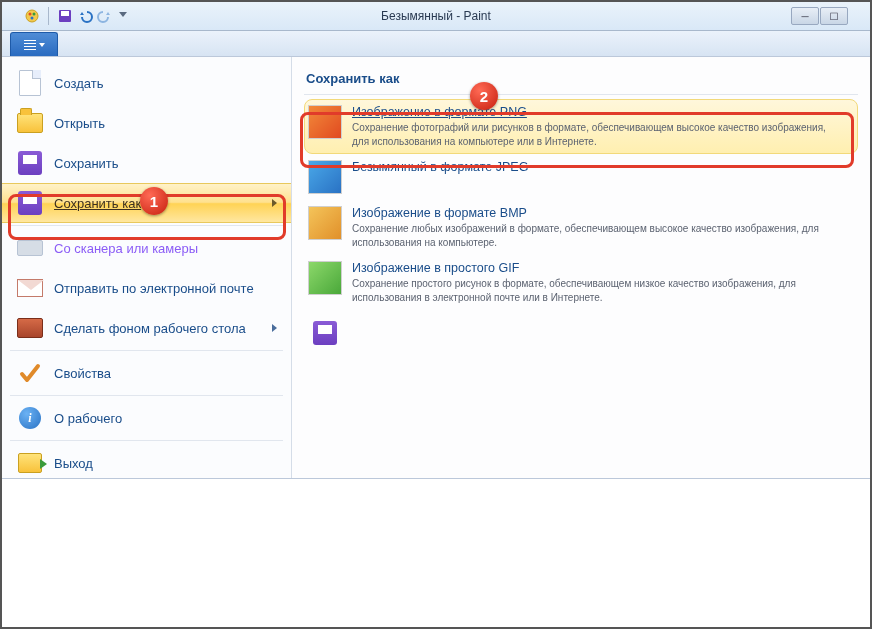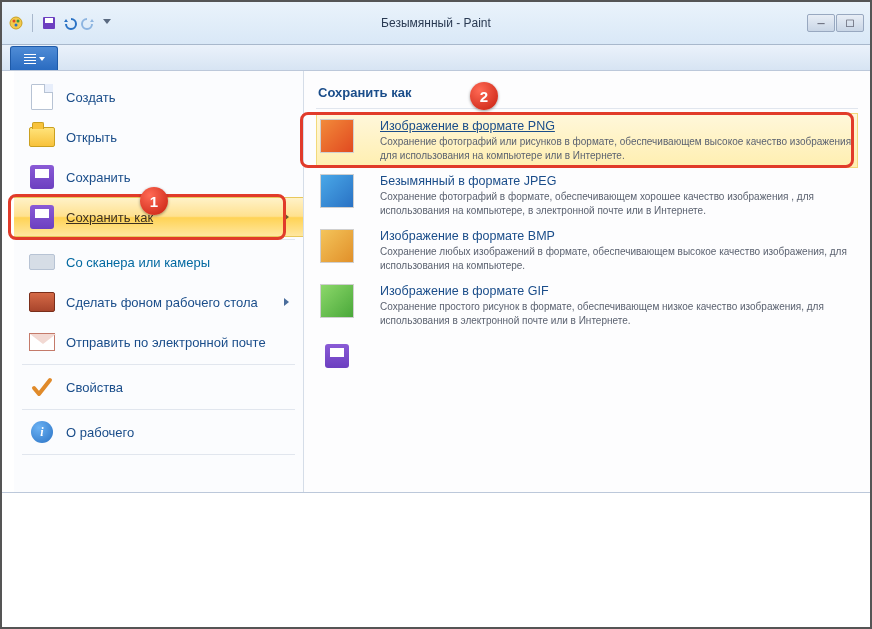--- a/index.html
+++ b/index.html
@@ -1,59 +1,59 @@
 <!DOCTYPE html>
 <html><head>
 <meta charset="utf-8">
 <style>
   * { box-sizing: border-box; margin: 0; padding: 0; }
   body { font-family: "Segoe UI", Tahoma, sans-serif; font-size: 12px; background: #fff; }
   .frame { width: 872px; height: 629px; border: 2px solid #555; position: relative; overflow: hidden; background: #fff; }
   
   
-  .titlebar { height: 43px; background: linear-gradient(#eaf3fb, #d9e8f7); border-bottom: 1px solid #a8b8cc; display: flex; align-items: center; padding: 0 6px; position: relative; }
+  .titlebar { height: 29px; background: linear-gradient(#eaf3fb, #d9e8f7); border-bottom: 1px solid #a8b8cc; display: flex; align-items: center; padding: 0 22px; position: relative; }
   .titlebar .qat { display: flex; align-items: center; gap: 4px; }
   .qat-icon { width: 16px; height: 16px; display: inline-block; }
   .qat-sep { width: 1px; height: 18px; background: #a8b8cc; margin: 0 4px; }
   .qat-dd { width: 8px; height: 8px; border-left: 4px solid transparent; border-right: 4px solid transparent; border-top: 5px solid #5a6a80; display: inline-block; margin-left: 2px; }
   .titlebar-title { position: absolute; left: 50%; transform: translateX(-50%); color: #2a3a52; font-size: 12px; }
   .titlebar-right { margin-left: auto; display: flex; gap: 1px; }
   .winbtn { width: 28px; height: 18px; background: linear-gradient(#e8eef6,#c9d6e6); border: 1px solid #98a8c0; border-radius: 2px; display: flex; align-items: center; justify-content: center; font-size: 10px; color: #334; }
   
   
   .ribbonstrip { height: 26px; background: linear-gradient(#ebf2fb,#d7e4f3); border-bottom: 1px solid #bcc8da; display: flex; align-items: flex-end; padding-left: 8px; }
   .file-tab { width: 48px; height: 24px; background: linear-gradient(#4f8cd6,#2a6bc0); border: 1px solid #1e5aa8; border-bottom: none; border-radius: 3px 3px 0 0; display: flex; align-items: center; justify-content: center; color: #fff; }
   .file-tab .lines { width: 12px; height: 10px; display: inline-block; background: repeating-linear-gradient(#fff 0 1px, transparent 1px 3px); margin-right: 3px; }
   .file-tab .dd { width: 0; height: 0; border-left: 3px solid transparent; border-right: 3px solid transparent; border-top: 4px solid #fff; }
   
   
-  .menu { display: flex; height: 422px; border-bottom: 1px solid #bcc8da; padding-left: 12px; }
+  .menu { display: flex; height: 422px; border-bottom: 1px solid #bcc8da; }
   
   .left-col { width: 290px; background: #fbfcfe; border-right: 1px solid #d5dde8; padding: 6px 0; position: relative; }
   .left-item { display: flex; align-items: center; height: 40px; padding: 0 14px; color: #1a4d8a; cursor: default; position: relative; }
-  .left-item.disabled { color: #0369a1; }
+  .left-item.disabled { color: #8b5cf6; }
   .left-item .icon { width: 28px; height: 28px; margin-right: 10px; flex-shrink: 0; display: flex; align-items: center; justify-content: center; }
   .left-item .label { flex: 1; font-size: 13px; }
   .left-item .arrow { width: 0; height: 0; border-top: 4px solid transparent; border-bottom: 4px solid transparent; border-left: 5px solid #4a6d9c; }
   .left-sep { height: 1px; background: #e1e6ee; margin: 2px 8px; }
   
   .left-item.active { background: linear-gradient(#fff2c8,#ffe18f 48%,#ffd355 52%,#ffe7a0); border-top: 1px solid #e8c85c; border-bottom: 1px solid #e8c85c; color: #3c3020; height: 40px; }
   
   
   .callout { position: absolute; border: 3px solid #e13b2a; border-radius: 8px; pointer-events: none; }
   .callout.c1 { left: 6px; top: 192px; width: 278px; height: 46px; }
   .callout.c2 { left: 298px; top: 110px; width: 554px; height: 56px; }
   .badge { position: absolute; width: 28px; height: 28px; border-radius: 50%; background: radial-gradient(circle at 35% 30%, #ff6a55, #c61e0e); color: #fff; font-weight: bold; font-size: 15px; display: flex; align-items: center; justify-content: center; box-shadow: 0 1px 3px rgba(0,0,0,.4); }
   .badge.b1 { left: 138px; top: 185px; }
   .badge.b2 { left: 468px; top: 80px; }
   
   
   .right-col { flex: 1; background: #fdfdfe; padding: 10px 12px 0 12px; }
   .right-header { font-size: 13px; color: #1a4d8a; font-weight: 600; padding: 4px 0 8px 2px; }
-  .fmt-item { display: flex; padding: 6px 4px; border-radius: 0; align-items: flex-start; gap: 26px; }
+  .fmt-item { display: flex; padding: 6px 4px; border-radius: 8px; align-items: flex-start; gap: 10px; }
   .fmt-item.hover { background: linear-gradient(#fff7db,#ffefb0); border: 1px solid #f2d97a; padding: 5px 3px; }
   .fmt-icon { width: 34px; height: 34px; flex-shrink: 0; border: 1px solid #cfcfcf; background: #fff; display: flex; align-items: center; justify-content: center; overflow: hidden; }
   .fmt-text .title { color: #1a4d8a; font-size: 12.5px; }
   .fmt-item.hover .title { text-decoration: underline; }
   .fmt-text .desc { color: #5b6270; font-size: 10px; line-height: 1.35; margin-top: 2px; max-width: 480px; }
   
   
   .ic-new { width: 22px; height: 26px; background: #fff; border: 1px solid #b7c3d4; border-radius: 1px; position: relative; }
   .ic-new::after { content:""; position:absolute; right:-1px; top:-1px; width:8px; height:8px; background:#e7eefb; border-left:1px solid #b7c3d4; border-bottom:1px solid #b7c3d4; }
   .ic-open { width: 26px; height: 20px; background: linear-gradient(#ffe37a,#f8c23b); border: 1px solid #caa020; border-radius: 2px; position: relative; }
@@ -160,48 +160,54 @@
       </div>
       <div class="left-sep"></div>
       <div class="left-item disabled">
         <span class="icon">
             <span class="ic-scan"></span>
           </span>
         <span class="label">Со сканера или камеры</span>
       </div>
       <div class="left-item">
         <span class="icon">
+            <span class="ic-mail"></span>
+          </span>
+        <span class="label">Отправить по электронной почте</span>
+      </div>
+      <div class="left-item">
+        <span class="icon">
             <span class="ic-desk"></span>
           </span>
         <span class="label">Сделать фоном рабочего стола</span>
         <span class="arrow"></span>
-      </div>
-      <div class="left-item">
-        <span class="icon">
-            <span class="ic-mail"></span>
-          </span>
-        <span class="label">Отправить по электронной почте</span>
       </div>
       <div class="left-sep"></div>
       <div class="left-item">
         <span class="icon ic-check">
           <svg viewBox="0 0 22 22">
               <path d="M3 12l5 6L19 4" fill="none" stroke="#e08a2a" stroke-width="4" stroke-linecap="round" stroke-linejoin="round"></path>
             </svg>
         </span>
         <span class="label">Свойства</span>
       </div>
       <div class="left-sep"></div>
       <div class="left-item">
         <span class="icon">
             <span class="ic-info">i</span>
           </span>
         <span class="label">О рабочего</span>
       </div>
       <div class="left-sep"></div>
+      <div class="left-item">
+        <span class="icon">
+            <span class="ic-exit"></span>
+          </span>
+        <span class="label">Выход</span>
+      </div>
     </div>
 
     <div class="right-col">
       <div class="right-header">Сохранить как</div>
       <div style="height:1px;background:#e1e6ee;margin-bottom:4px"></div>
 
       <div class="fmt-item hover">
         <div class="fmt-icon">
             <div class="thumb-png"></div>
           </div>
@@ -209,38 +215,37 @@
           <div class="title">Изображение в формате PNG</div>
           <div class="desc">Сохранение фотографий или рисунков в формате, обеспечивающем высокое качество изображения, для использования на компьютере или в Интернете.</div>
         </div>
       </div>
       <div class="fmt-item">
         <div class="fmt-icon">
             <div class="thumb-jpeg"></div>
           </div>
         <div class="fmt-text">
           <div class="title">Безымянный в формате JPEG</div>
-          <div class="desc">Сохранение фотографий в формате, обеспечивающем хорошее качество изображения , для использования на компьютере, в электронной почте или в Интернете.</div>
         </div>
       </div>
       <div class="fmt-item">
         <div class="fmt-icon">
             <div class="thumb-bmp"></div>
           </div>
         <div class="fmt-text">
           <div class="title">Изображение в формате BMP</div>
           <div class="desc">Сохранение любых изображений в формате, обеспечивающем высокое качество изображения, для использования на компьютере.</div>
         </div>
       </div>
       <div class="fmt-item">
         <div class="fmt-icon">
             <div class="thumb-gif"></div>
           </div>
         <div class="fmt-text">
-          <div class="title">Изображение в формате GIF</div>
+          <div class="title">Изображение в простого GIF</div>
           <div class="desc">Сохранение простого рисунок в формате, обеспечивающем низкое качество изображения, для использования в электронной почте или в Интернете.</div>
         </div>
       </div>
       <div class="fmt-item">
         <div class="fmt-icon" style="border:none;background:transparent">
             <div class="thumb-other"></div>
           </div>
       </div>
     </div>
   </div>

